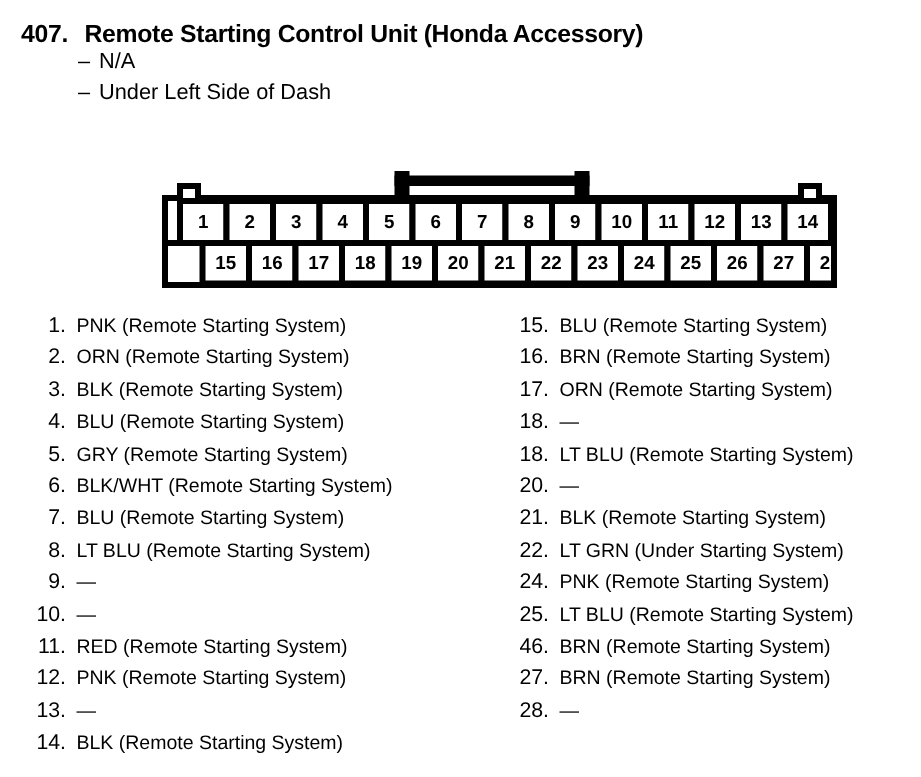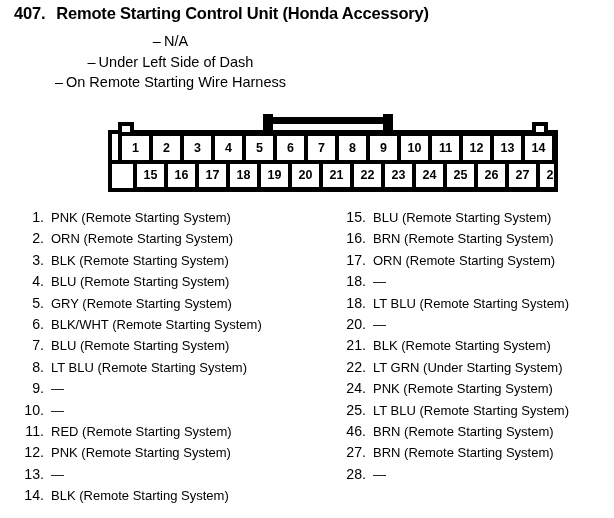--- a/index.html
+++ b/index.html
@@ -21,42 +21,41 @@
   
   #header {
     position: absolute;
     left: 0;
     top: 0;
     width: 614px;
   }
   #title-row {
     position: absolute;
     left: 14px;
-    top: 4px;
+    top: 14px;
     white-space: nowrap;
   }
   .title-num {
     font-size: 16.5px;
     font-weight: bold;
     letter-spacing: -0.2px;
   }
   .title-text {
     font-size: 16.5px;
     font-weight: bold;
     letter-spacing: -0.2px;
     margin-left: 11px;
   }
   #subtitle-list {
     position: absolute;
     left: 52px;
     top: 31px;
     list-style: none;
     margin: 0;
     padding: 0;
-    text-align: center;
   }
   #subtitle-list li {
     font-size: 14.5px;
     line-height: 20.5px;
     white-space: nowrap;
   }
   .dash-mark {
     display: inline-block;
     width: 14px;
   }
@@ -119,23 +118,20 @@
 <div id="header">
   <div id="title-row">
     <span class="title-num">407.</span><span class="title-text">Remote Starting Control Unit (Honda Accessory)</span>
   </div>
   <ul id="subtitle-list">
     <li>
       <span class="dash-mark">–</span><span>N/A</span>
     </li>
     <li>
       <span class="dash-mark">–</span><span>Under Left Side of Dash</span>
-    </li>
-    <li>
-      <span class="dash-mark">–</span><span>On Remote Starting Wire Harness</span>
     </li>
   </ul>
 </div>
 
 <div id="connector">
   <svg width="450" height="80" viewBox="0 0 450 80" xmlns="http://www.w3.org/2000/svg">
 
     <g>
       <path d="M155 2 H165 V26 H155 Z" fill="#000"></path>
       <path d="M275 2 H285 V26 H275 Z" fill="#000"></path>

